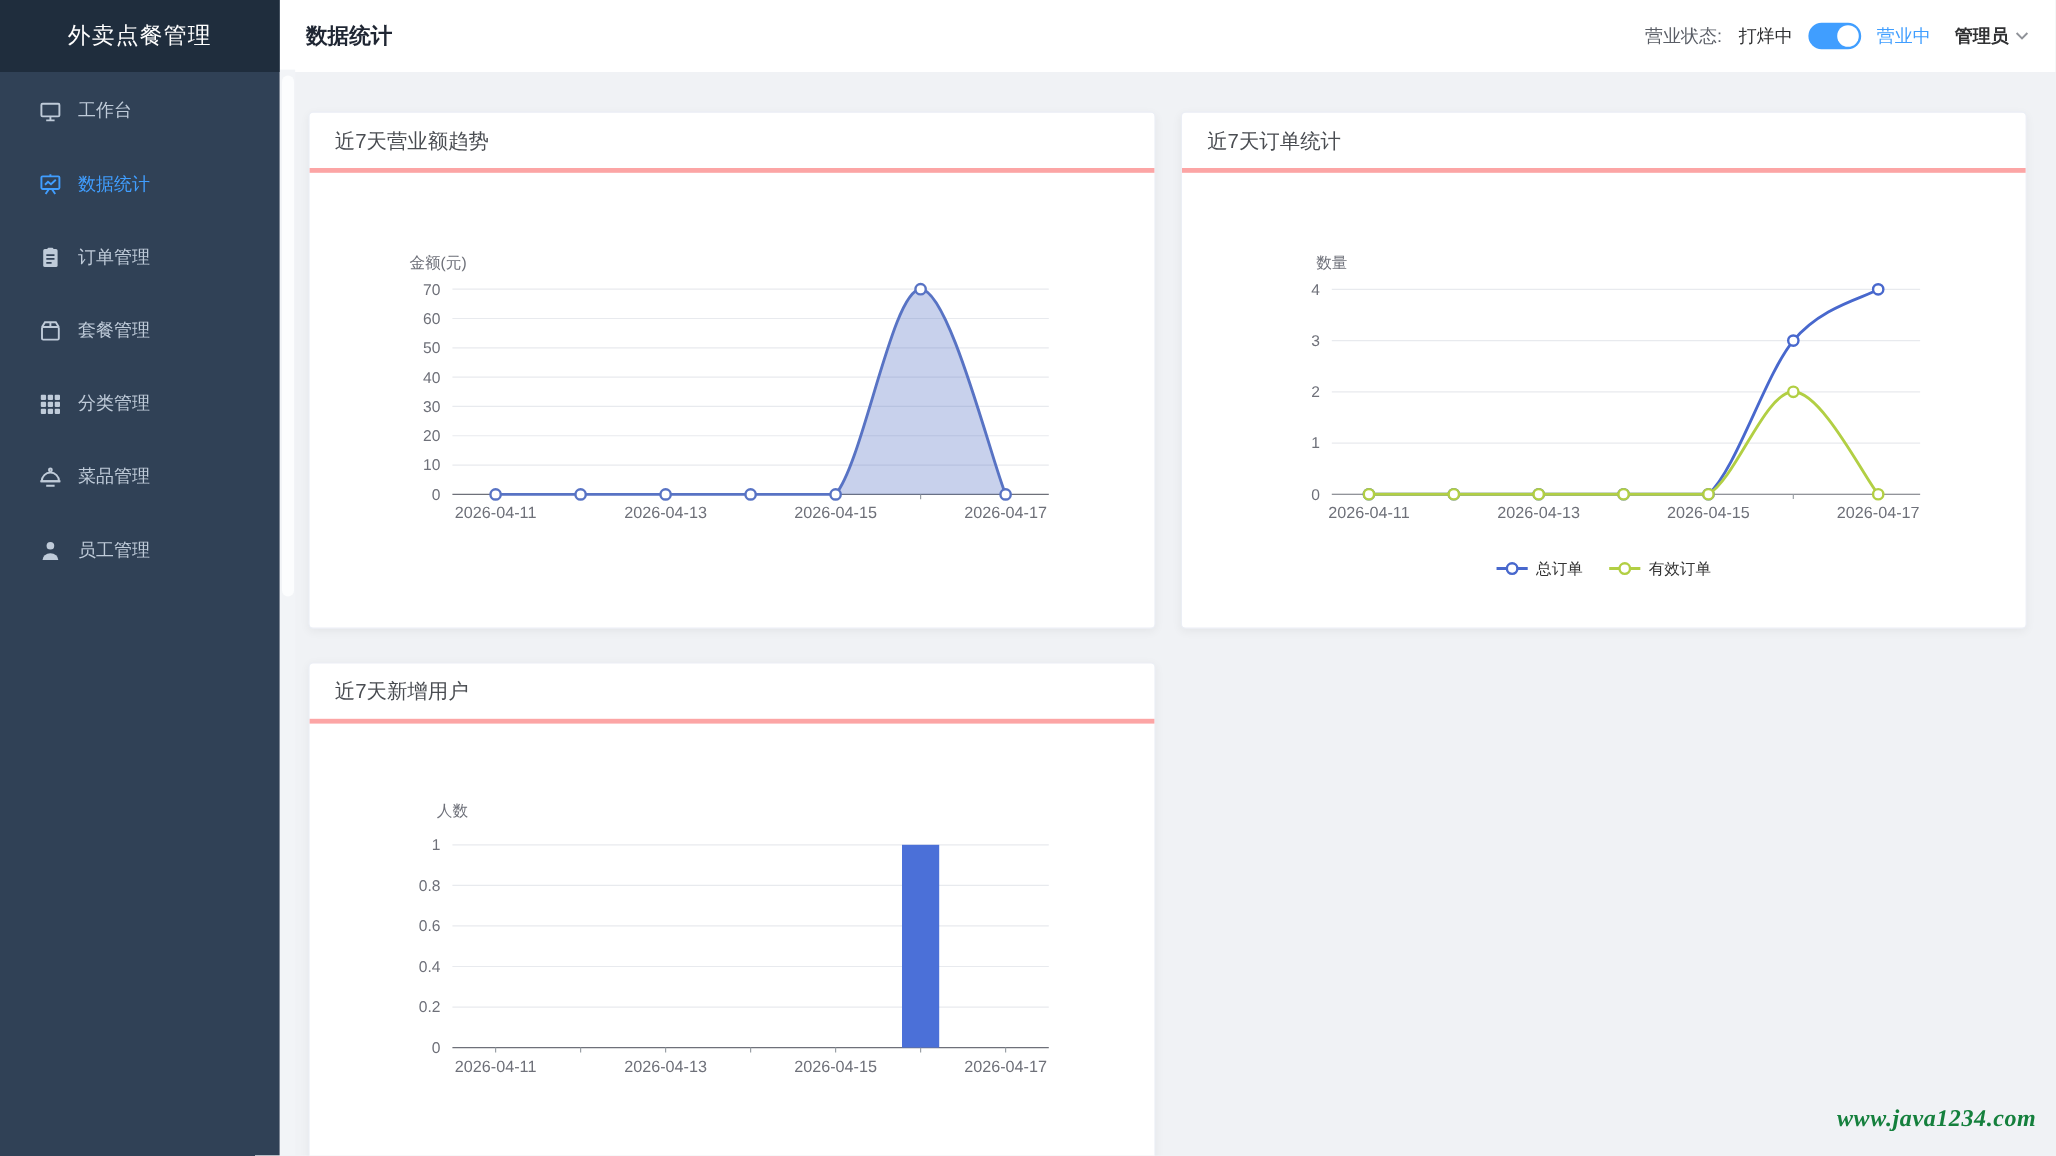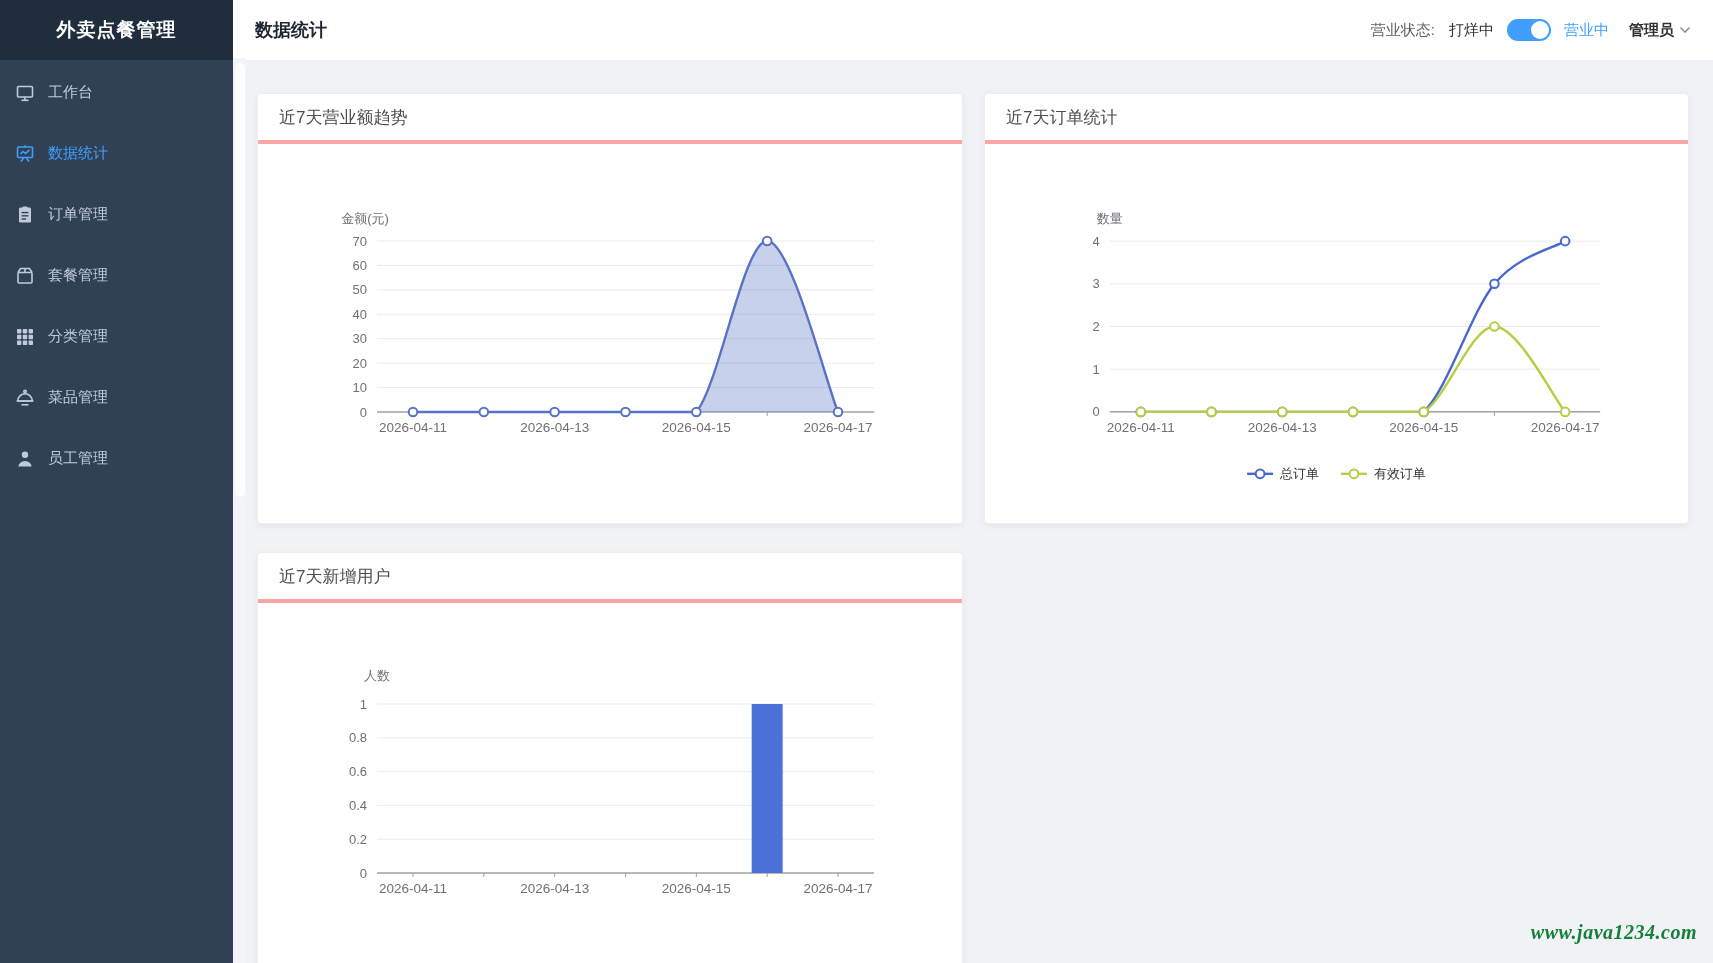--- a/index.html
+++ b/index.html
@@ -4,23 +4,23 @@
 <style>
   * { margin:0; padding:0; box-sizing:border-box; }
   html,body { width:1713px; height:963px; overflow:hidden; background:#f0f2f5;
               font-family:"Liberation Sans",sans-serif; position:relative; }
 
   
   .sidebar { position:absolute; left:0; top:0; width:233px; height:963px;
              background:#304156; z-index:5; }
   .logo { height:60px; background:#1f2d3d; color:#fff; display:flex;
           align-items:center; justify-content:center; font-size:19px;
-          font-weight:700; letter-spacing:1px; }
+          font-weight:400; letter-spacing:1px; }
   .menu { padding-top:2px; }
-  .menu-item { height:61px; display:flex; align-items:center; padding-left:15px;
+  .menu-item { height:61px; display:flex; align-items:center; padding-left:32px;
                color:#bfcbd9; font-size:15px; cursor:pointer; }
   .menu-item.active { color:#409eff; }
   .mi-icon { width:20px; height:20px; margin-right:13px; display:inline-flex; }
   .mi-icon svg { width:20px; height:20px; }
 
   
   .side-scroll { position:absolute; left:233px; top:58px; width:13px; height:905px;
                  background:#f2f4f7; z-index:4; }
   .side-scroll .thumb { position:absolute; left:1.5px; top:5px; width:10px;
                         height:434px; border-radius:5px; background:#fcfdfe; }

